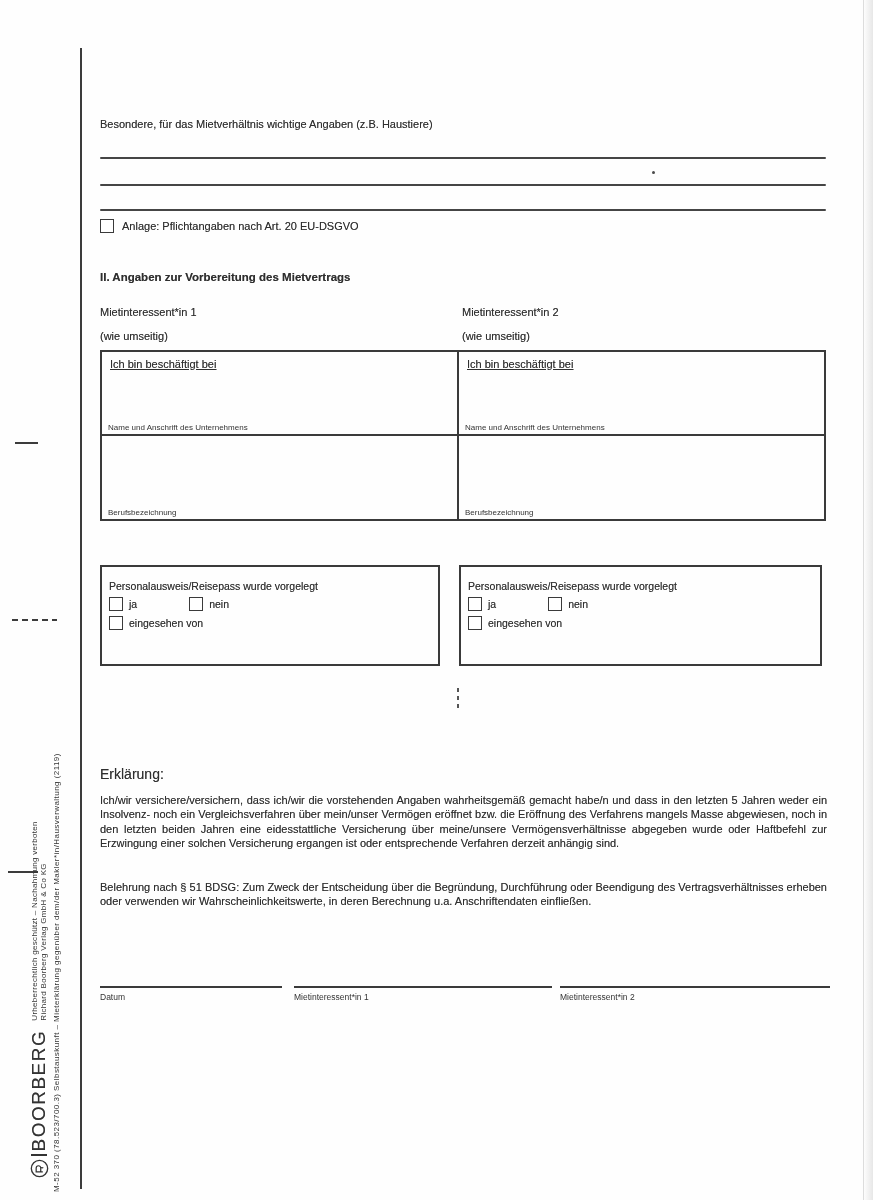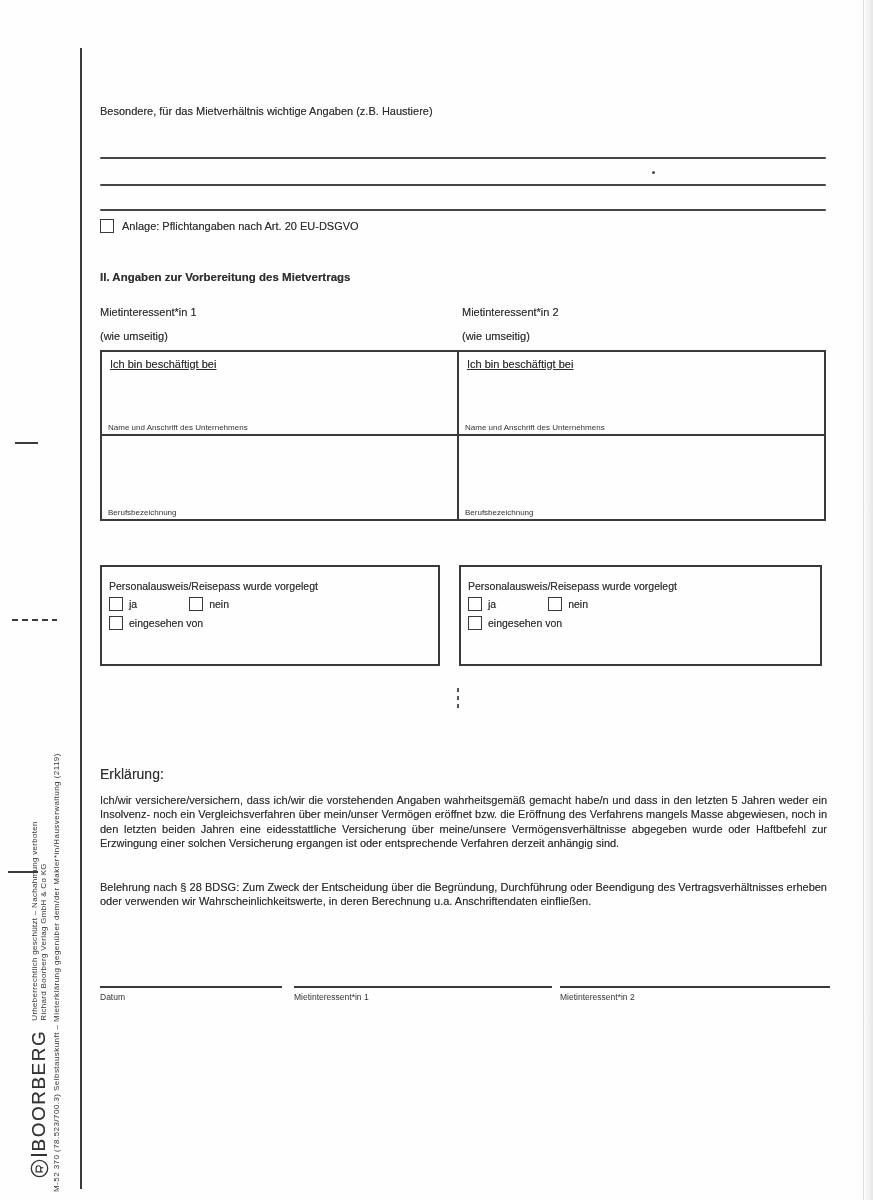--- a/index.html
+++ b/index.html
@@ -82,21 +82,21 @@
 <div class="page">
 
   <div class="v-rule"></div>
   <div class="fold" style="left:15px;top:442px;width:23px;"></div>
   <div class="fold fold-dashed" style="left:12px;top:619px;width:45px;"></div>
   <div class="fold" style="left:8px;top:871px;width:30px;"></div>
   <div class="vfold" style="left:457px;top:688px;height:22px;"></div>
   <div class="speck" style="left:652px;top:171px;"></div>
   <div class="edge-shadow"></div>
 
-  <div class="txt fuzz" style="left:100px;top:105px;font-size:11px;">Besondere, für das Mietverhältnis wichtige Angaben (z.B. Haustiere)</div>
+  <div class="txt fuzz" style="left:100px;top:118px;font-size:11px;">Besondere, für das Mietverhältnis wichtige Angaben (z.B. Haustiere)</div>
   <div class="write-line" style="top:157px;"></div>
   <div class="write-line" style="top:184px;"></div>
   <div class="write-line" style="top:209px;"></div>
 
   <div style="position:absolute;left:100px;top:219px;display:flex;align-items:center;gap:8px;">
     <span class="cbx"></span>
     <span class="fuzz" style="font-size:11px;">Anlage: Pflichtangaben nach Art. 20 EU-DSGVO</span>
   </div>
 
   <div class="txt fuzz heading2" style="left:100px;top:271px;">II. Angaben zur Vorbereitung des Mietvertrags</div>
@@ -146,21 +146,21 @@
       <span class="lbl fuzz">nein</span>
     </div>
     <div class="id-row">
       <span class="cbx"></span>
       <span class="lbl fuzz">eingesehen von</span>
     </div>
   </div>
 
   <div class="txt fuzz" style="left:100px;top:766px;font-size:14px;">Erklärung:</div>
   <div class="para fuzz" style="top:793px;">Ich/wir versichere/versichern, dass ich/wir die vorstehenden Angaben wahrheitsgemäß gemacht habe/n und dass in den letzten 5 Jahren weder ein Insolvenz- noch ein Vergleichsverfahren über mein/unser Vermögen eröffnet bzw. die Eröffnung des Verfahrens mangels Masse abgewiesen, noch in den letzten beiden Jahren eine eidesstattliche Versicherung über meine/unsere Vermögensverhältnisse abgegeben wurde oder Haftbefehl zur Erzwingung einer solchen Versicherung ergangen ist oder entsprechende Verfahren derzeit anhängig sind.</div>
-  <div class="para fuzz" style="top:880px;">Belehrung nach § 28 BDSG: Zum Zweck der Entscheidung über die Begründung, Durchführung oder Beendigung des Vertragsverhältnisses erheben oder verwenden wir Wahrscheinlichkeitswerte, in deren Berechnung u.a. Anschriftendaten einfließen.</div>
+  <div class="para fuzz" style="top:880px;">Belehrung nach § 51 BDSG: Zum Zweck der Entscheidung über die Begründung, Durchführung oder Beendigung des Vertragsverhältnisses erheben oder verwenden wir Wahrscheinlichkeitswerte, in deren Berechnung u.a. Anschriftendaten einfließen.</div>
 
   <div class="sig sig-date">
     <span>Datum</span>
   </div>
   <div class="sig sig-1">
     <span>Mietinteressent*in 1</span>
   </div>
   <div class="sig sig-2">
     <span>Mietinteressent*in 2</span>
   </div>

